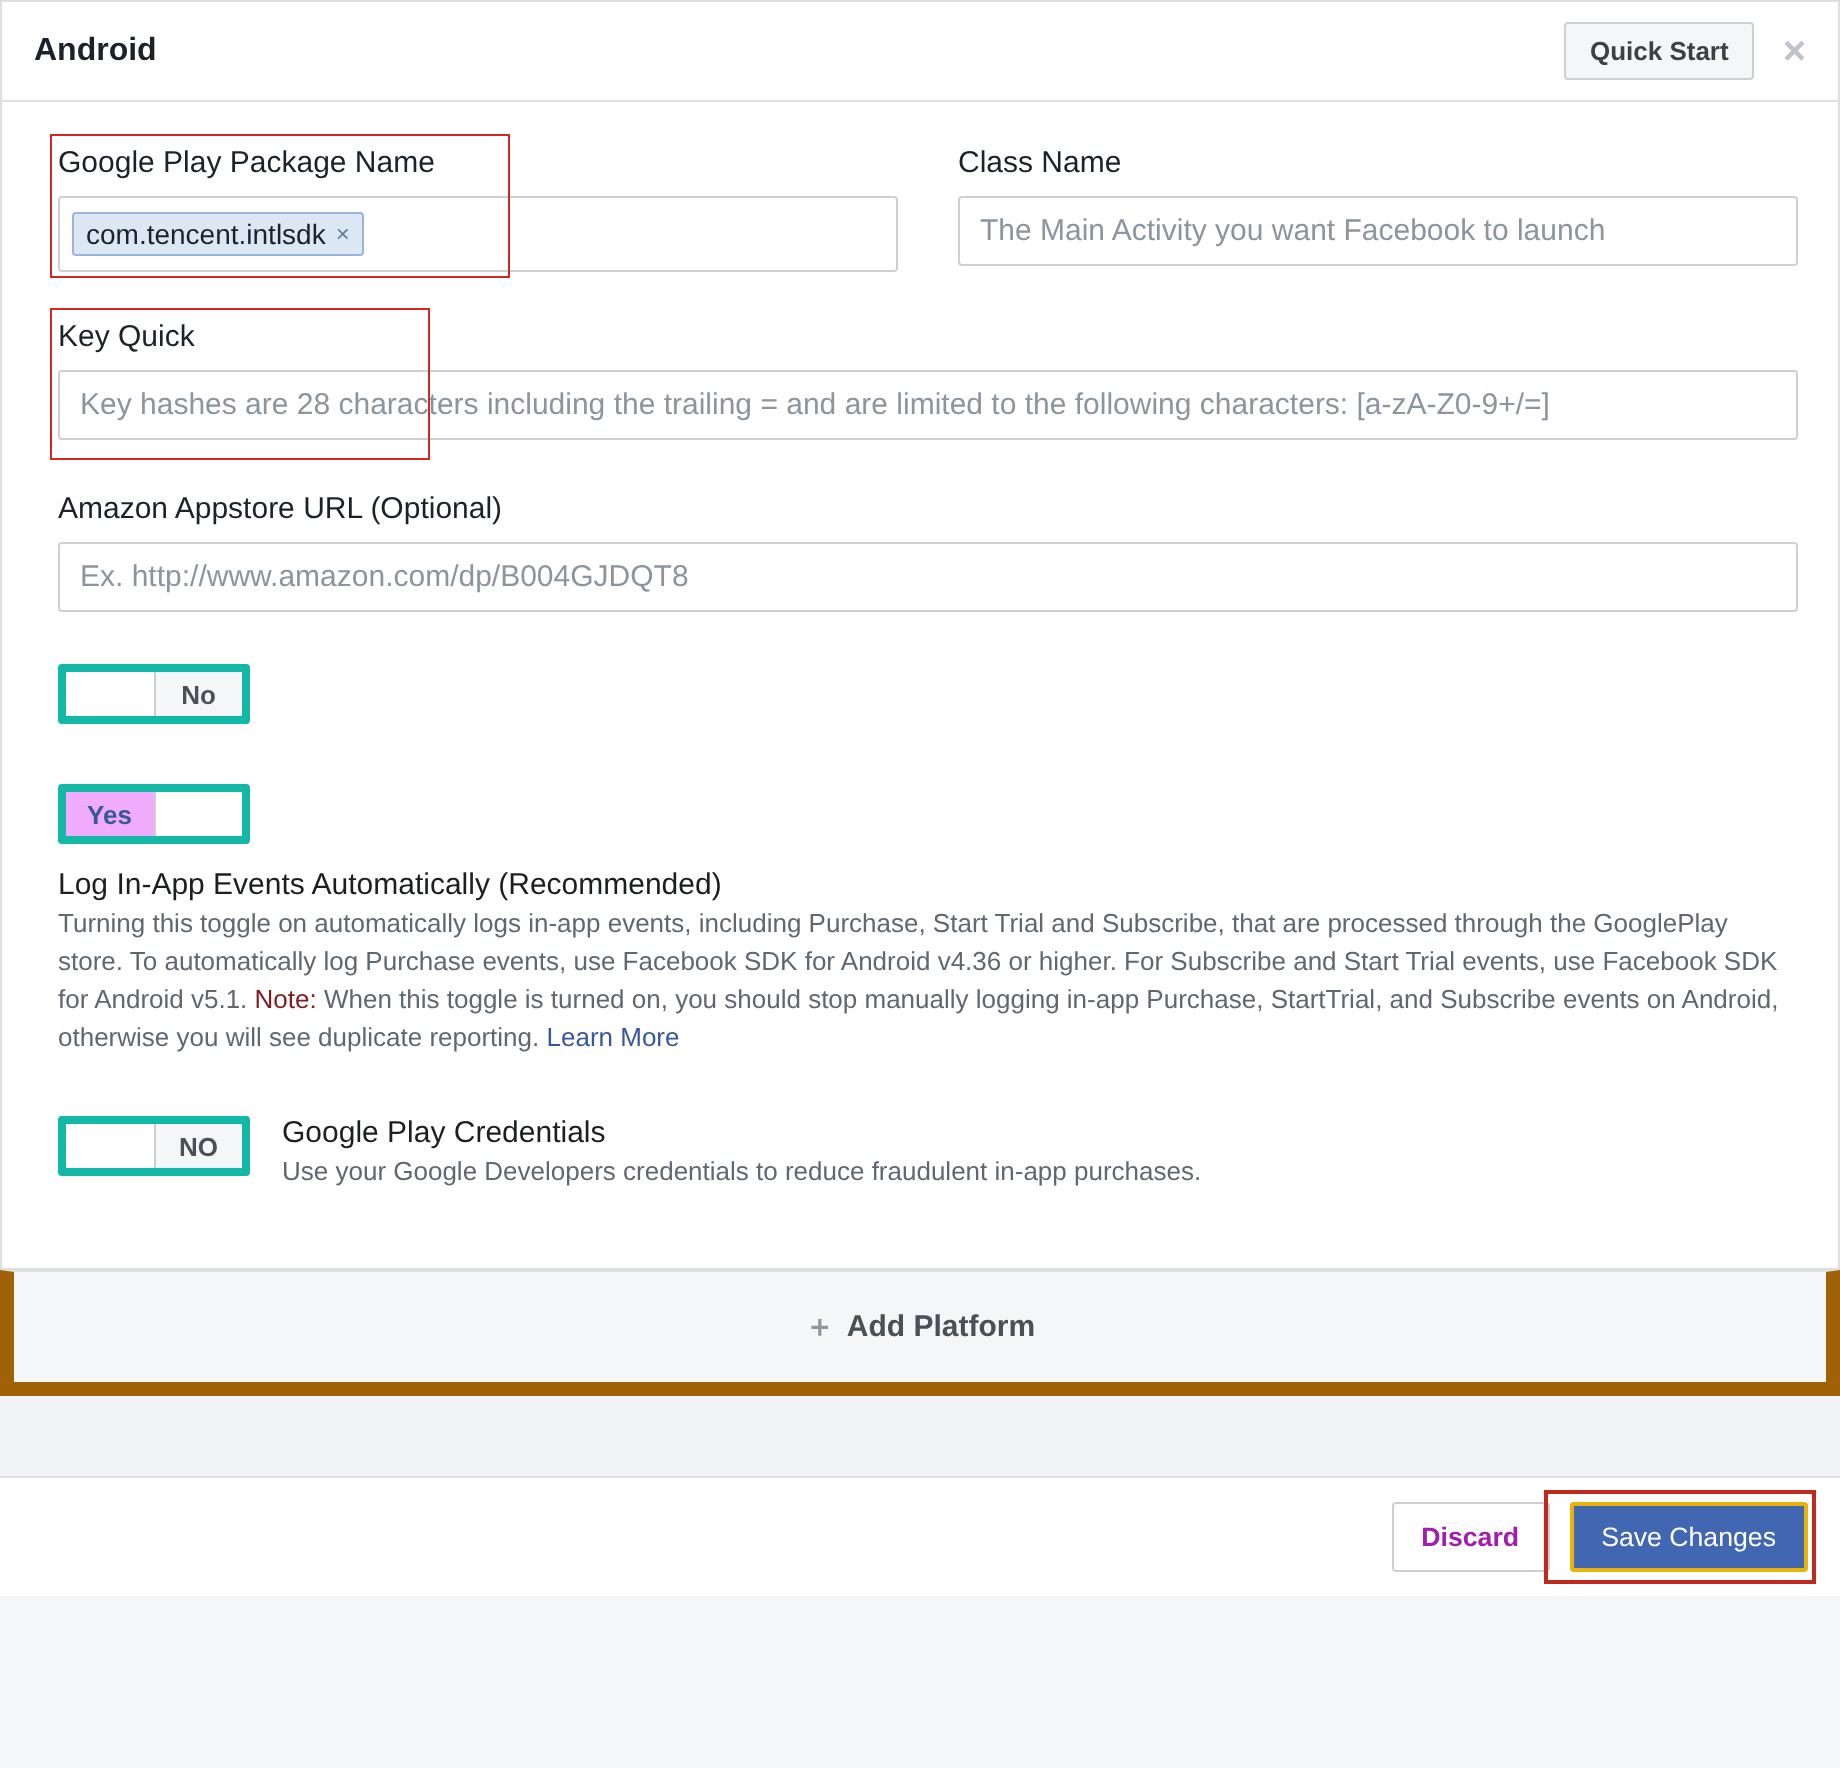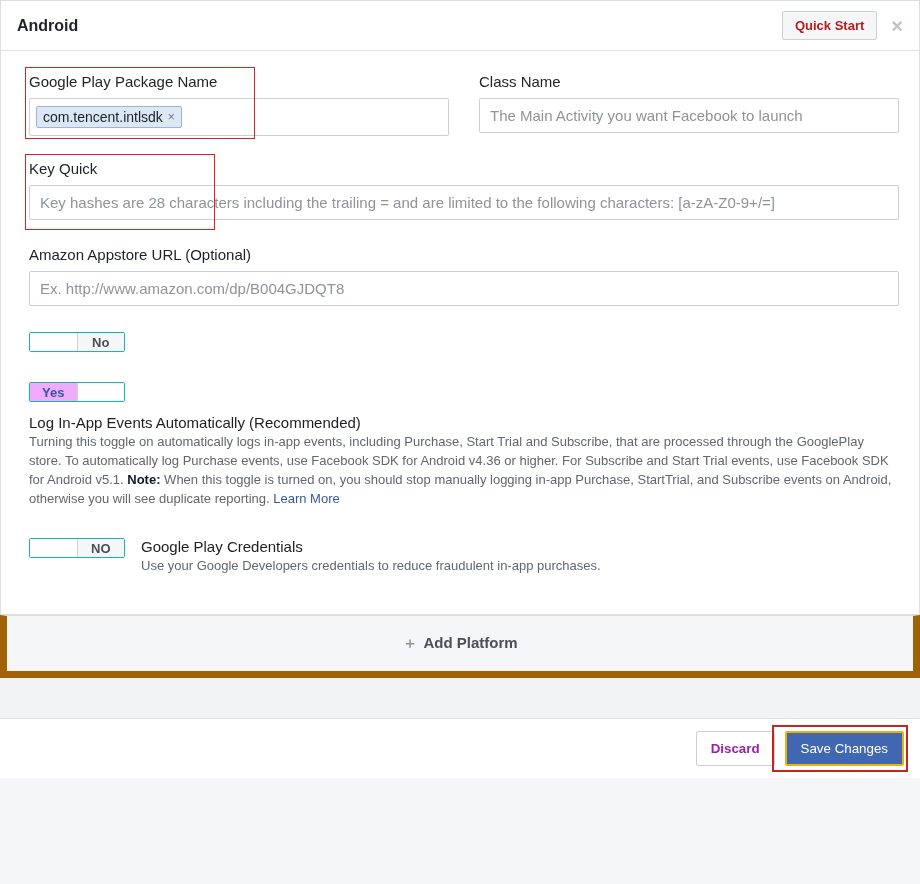--- a/index.html
+++ b/index.html
@@ -30,21 +30,21 @@
   }
   .header-right { display: flex; align-items: center; gap: 14px; }
   .btn {
     border: 1px solid #ccd0d5;
     background: #f5f6f7;
     font-weight: bold;
     font-size: 13px;
     padding: 6px 12px;
     border-radius: 2px;
     cursor: pointer;
-    color: #b91c1c;
+    color: #404040;
   }
   .close-x {
     color: #bec2c9;
     font-size: 20px;
     font-weight: bold;
     cursor: pointer;
     line-height: 1;
   }
   .panel-body { padding: 22px 20px 28px 28px; }
   .row { display: flex; gap: 30px; margin-bottom: 24px; }
@@ -92,25 +92,25 @@
   }
   .group { position: relative; margin-bottom: 26px; }
   .toggle-row {
     display: flex;
     align-items: flex-start;
     gap: 16px;
     margin-bottom: 30px;
   }
   .toggle {
     display: inline-flex;
-    border: 1px solid #14b8a6;
+    border: 4px solid #14b8a6;
     border-radius: 2px;
     overflow: hidden;
     min-width: 96px;
-    height: 20px;
+    height: 30px;
   }
   .toggle-half {
     flex: 1;
     display: flex;
     align-items: center;
     justify-content: center;
     font-size: 13px;
     font-weight: bold;
     cursor: pointer;
     user-select: none;
@@ -130,21 +130,21 @@
   .toggle-title {
     font-size: 15px;
     color: #1c1e21;
     margin-bottom: 2px;
   }
   .toggle-desc {
     font-size: 13px;
     color: #606770;
     line-height: 1.45;
   }
-  .toggle-desc b { font-weight: bold; color: #0f172a; }
+  .toggle-desc b { font-weight: normal; color: #7f1d1d; }
   .learn-more { color: #385898; cursor: pointer; }
   .add-platform {
     background: #f5f6f7;
     border: 7px solid #a16207;
     border-top: 1px solid #dddfe2;
     text-align: center;
     padding: 18px 0;
     font-size: 15px;
     font-weight: bold;
     color: #4b4f56;

